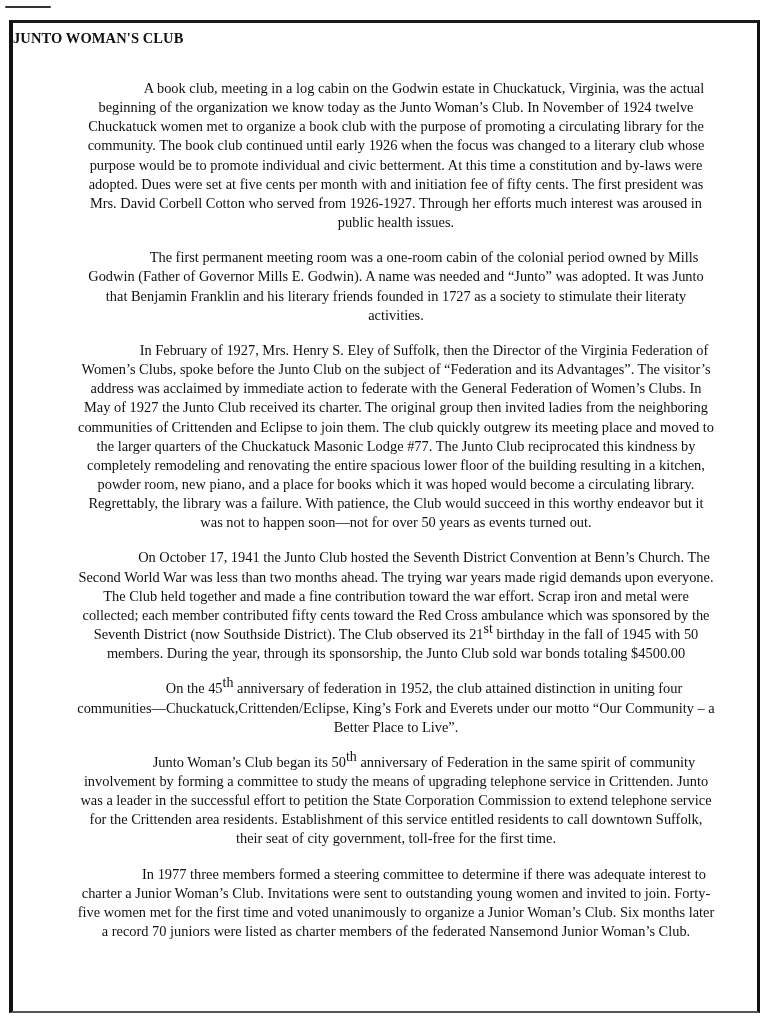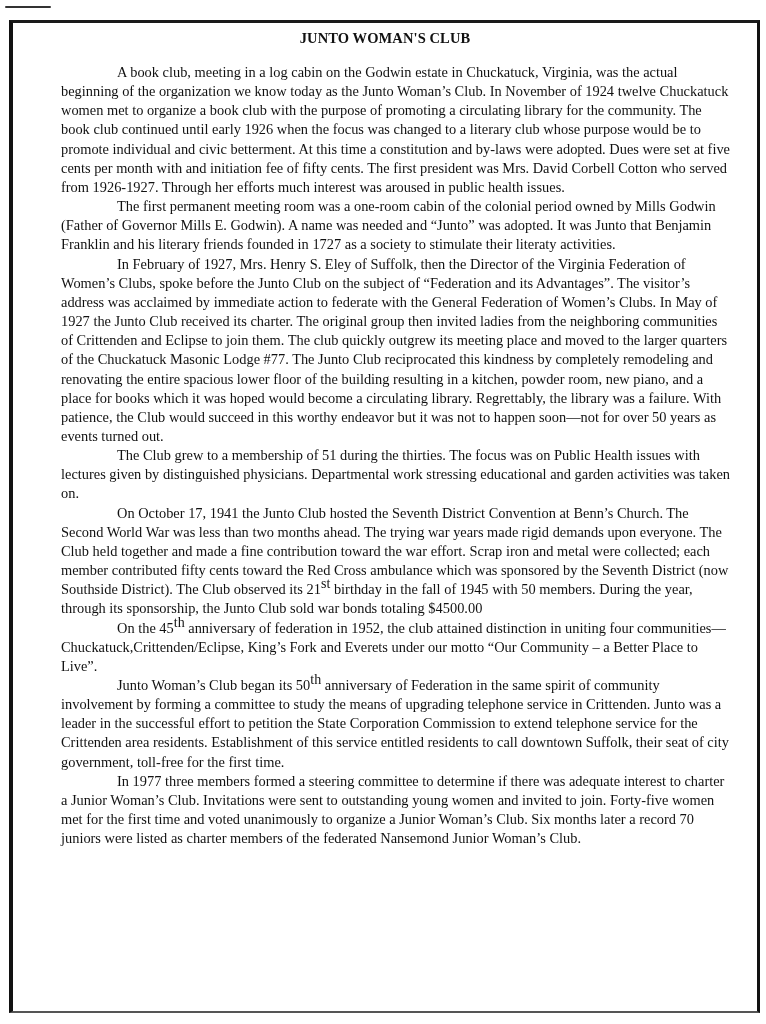--- a/index.html
+++ b/index.html
@@ -1,39 +1,38 @@
 <!DOCTYPE html>
 <html><head>
   <meta charset="utf-8">
   <style>
     html, body { margin: 0; padding: 0; background: #ffffff; }
     body { width: 766px; height: 1024px; position: relative; overflow: hidden;
            font-family: "Liberation Serif", "DejaVu Serif", serif; color: #111; }
     .stray-mark { position: absolute; left: 5px; top: 6px; width: 46px; height: 2px; background: #333; border-radius: 1px; }
     .frame { position: absolute; left: 9px; top: 20px; width: 744px; height: 988px;
              border-top: 3px solid #1a1a1a; border-left: 4px solid #111; border-right: 3px solid #111; border-bottom: 2px solid #555; }
-    .title { position: absolute; left: 0; right: 0; top: 7px; text-align: center;
+    .title { position: absolute; left: 0; right: 0; top: 7px; text-align: left;
              font-weight: bold; font-size: 14.5px; letter-spacing: 0.1px; }
     .body-text { position: absolute; left: 48px; width: 670px; top: 40px;
                  font-size: 14.4px; line-height: 19.15px; }
-    .body-text p { margin: 0; text-indent: 56px; text-align: left; }
+    .body-text p { margin: 16px; text-indent: 56px; text-align: center; }
     sup { font-size: 14px; line-height: 0; vertical-align: 6px; }
     b { font-weight: normal; }
   </style>
 </head>
 <body>
 
 <div class="stray-mark"></div>
 
 <div class="frame">
   <div class="title">JUNTO WOMAN'S CLUB</div>
 
   <div class="body-text">
     <p>A book club, meeting in a log cabin on the Godwin estate in Chuckatuck, Virginia, was the actual beginning of the organization we know today as the Junto Woman’s Club.  In November of 1924 twelve Chuckatuck women met to organize a book club with the purpose of promoting a circulating library for the community.  The book club continued until early 1926 when the focus was changed to a literary club whose purpose would be to promote individual and civic betterment.  At this time a constitution and by-laws were adopted.  Dues were set at five cents per month with and initiation fee of fifty cents.  The first president was Mrs. David Corbell Cotton who served from 1926-1927.  Through her efforts much interest was aroused in public health issues.</p>
     <p>The first permanent meeting room was a one-room cabin of the colonial period owned by Mills Godwin (Father of Governor Mills E. Godwin).  A name was needed and “Junto” was adopted.  It was Junto that Benjamin Franklin and his literary friends founded in 1727 as a society to stimulate their literaty activities.</p>
     <p>In February of 1927, Mrs. Henry S. Eley of Suffolk, then the Director of the Virginia Federation of Women’s Clubs, spoke before the Junto Club on the subject of “Federation and its Advantages”.  The visitor’s address was acclaimed by immediate action to federate with the General Federation of Women’s Clubs.  In May of 1927 the Junto Club received its charter.  The original group then invited ladies from the neighboring communities of Crittenden and Eclipse to join them.  The club quickly outgrew its meeting place and moved to the larger quarters of the Chuckatuck Masonic Lodge #77.  The Junto Club reciprocated this kindness by completely remodeling and renovating the entire spacious lower floor of the building resulting in a kitchen, powder room, new piano, and a place for books which it was hoped would become a circulating library.  Regrettably, the library was a failure.  With patience, the Club would succeed in this worthy endeavor but it was not to happen soon—not for over 50 years as events turned out.</p>
-    <p>The Club grew to a membership of 51 during the thirties.  The focus was on Public Health issues with lectures given by distinguished physicians.  Departmental work stressing educational and garden activities was taken on.</p>
     <p><span>On October 17, 1941 the Junto Club hosted the Seventh District Convention at Benn’s Church.  The Second World War was less than two months ahead.  The trying war years made rigid demands upon everyone.  The Club held together and made a fine contribution toward the war effort.  Scrap iron and metal were collected; each member contributed fifty cents toward the Red Cross ambulance which was sponsored by the Seventh District (now Southside District). The Club observed its 21</span><sup>st</sup><span> birthday in the fall of 1945 with 50 members.  During the year, through its sponsorship, the Junto Club sold war bonds totaling $4500.00</span></p>
     <p><span>On the 45</span><sup>th</sup><span> anniversary of federation in 1952, the club attained distinction in uniting four communities—Chuckatuck,Crittenden/Eclipse, King’s Fork and Everets under our motto “Our Community – a Better Place to Live”.</span></p>
     <p><span>Junto Woman’s Club began its 50</span><sup>th</sup><span> anniversary of Federation in the same spirit of community involvement by forming a committee to study the means of upgrading telephone service in Crittenden.  Junto was a leader in the successful effort to petition the State Corporation Commission to extend telephone service for the Crittenden area residents.  Establishment of this service entitled residents to call downtown Suffolk, their seat of city government, toll-free for the first time.</span></p>
     <p><span>In 1977 three members formed a steering committee to determine if there was adequate interest to charter a </span><b>Junior Woman’s Club.</b><span>  Invitations were sent to outstanding young women and invited to join.  Forty-five women met for the first time and voted unanimously to organize a Junior Woman’s Club.  Six months later a record 70 juniors were listed as charter members of the federated </span><b>Nansemond Junior Woman’s Club.</b></p>
   </div>
 </div>
 
 </body></html>

